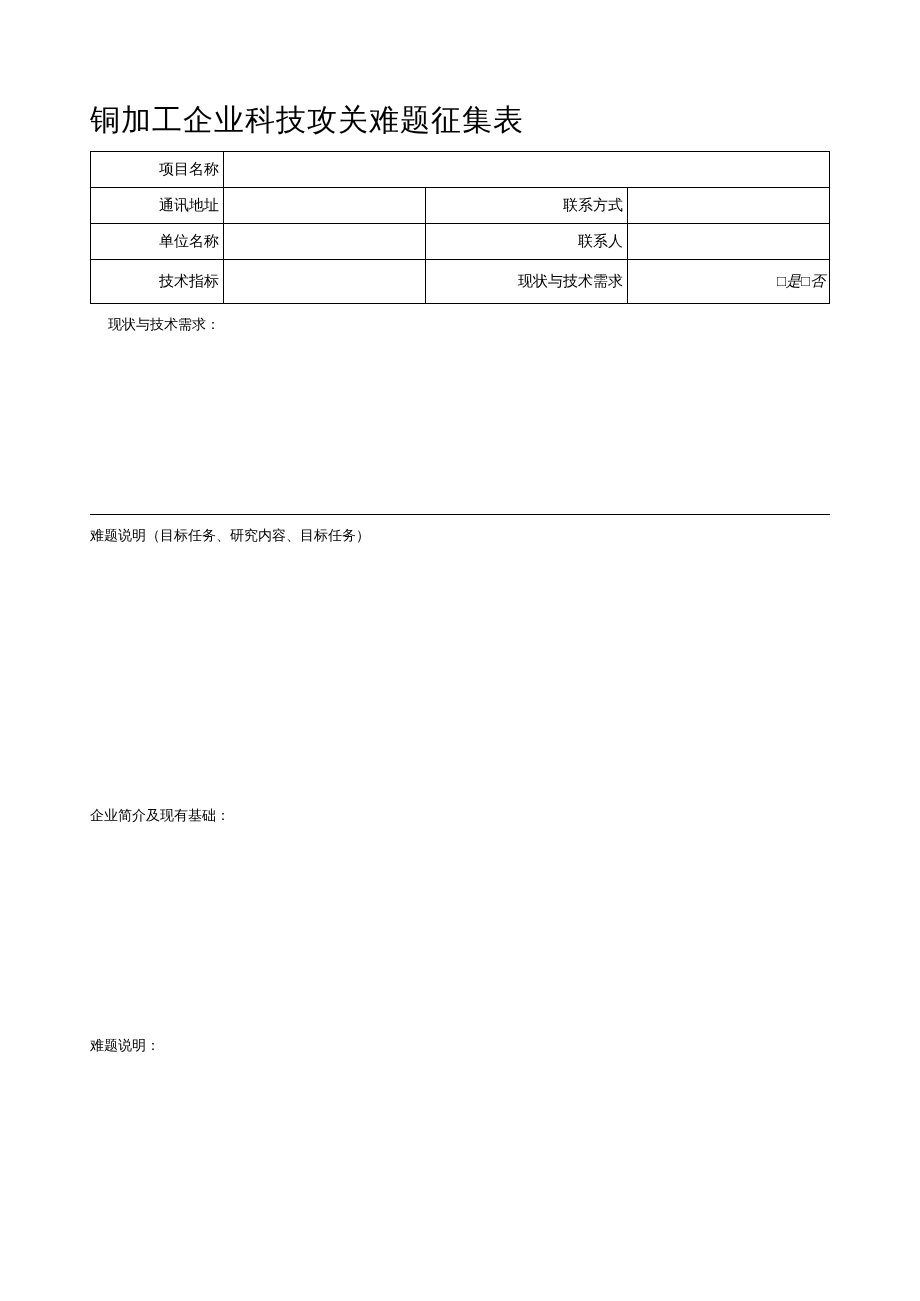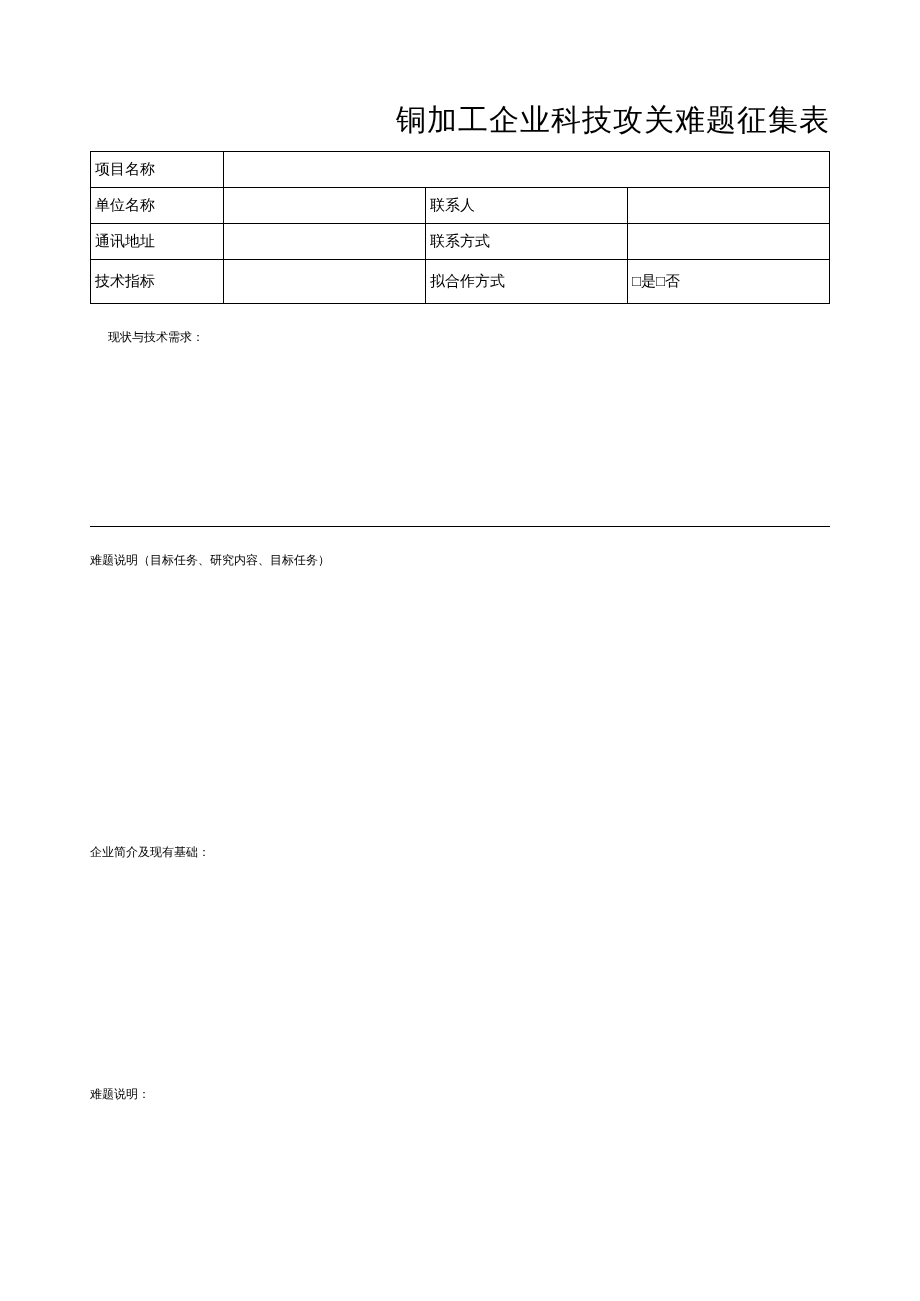--- a/index.html
+++ b/index.html
@@ -9,58 +9,59 @@
     }
     body {
       background: #ffffff;
       font-family: "SimSun", "宋体", serif;
       width: 920px;
       height: 1301px;
       padding: 100px 90px 0 90px;
       color: #000;
     }
     .title {
-      text-align: right;
+      text-align: left;
       font-size: 30px;
       font-weight: normal;
       font-family: "SimSun", "宋体", serif;
       margin-bottom: 10px;
       letter-spacing: 1px;
     }
     table {
       border-collapse: collapse;
       width: 100%;
       table-layout: fixed;
     }
     td {
       border: 1px solid #000;
       height: 36px;
-      text-align: left;
+      text-align: right;
       vertical-align: middle;
       font-size: 15px;
       padding: 4px;
     }
     td.tall {
       height: 44px;
     }
     .col-label {
       width: 18%;
     }
     .col-val1 {
       width: 24%;
     }
     .col-label2 {
       width: 30%;
     }
     .col-val2 {
       width: 28%;
+      font-style: italic;
     }
     .section {
-      font-size: 12px;
-      margin-top: 25px;
+      font-size: 14px;
+      margin-top: 12px;
     }
     .section.indent {
       padding-left: 18px;
     }
     .divider {
       border-top: 1px solid #000;
       margin-top: 180px;
       margin-bottom: 6px;
     }
     .gap-1 {
@@ -75,35 +76,35 @@
 
 <h1 class="title">铜加工企业科技攻关难题征集表</h1>
 
 <table>
   <tbody>
       <tr>
     <td class="col-label">项目名称</td>
     <td colspan="3"></td>
   </tr>
   <tr>
+    <td class="col-label">通讯地址</td>
+    <td class="col-val1"></td>
+    <td class="col-label2">联系方式</td>
+    <td class="col-val2"></td>
+  </tr>
+  <tr>
     <td class="col-label">单位名称</td>
     <td class="col-val1"></td>
     <td class="col-label2">联系人</td>
     <td class="col-val2"></td>
   </tr>
   <tr>
-    <td class="col-label">通讯地址</td>
-    <td class="col-val1"></td>
-    <td class="col-label2">联系方式</td>
-    <td class="col-val2"></td>
-  </tr>
-  <tr>
     <td class="col-label tall">技术指标</td>
     <td class="col-val1 tall"></td>
-    <td class="col-label2 tall">拟合作方式</td>
+    <td class="col-label2 tall">现状与技术需求</td>
     <td class="col-val2 tall">□是□否</td>
   </tr>
 </tbody>
   </table>
 
 <div class="section indent">现状与技术需求：</div>
 
 <div class="divider"></div>
 
 <div class="section">难题说明（目标任务、研究内容、目标任务）</div>

